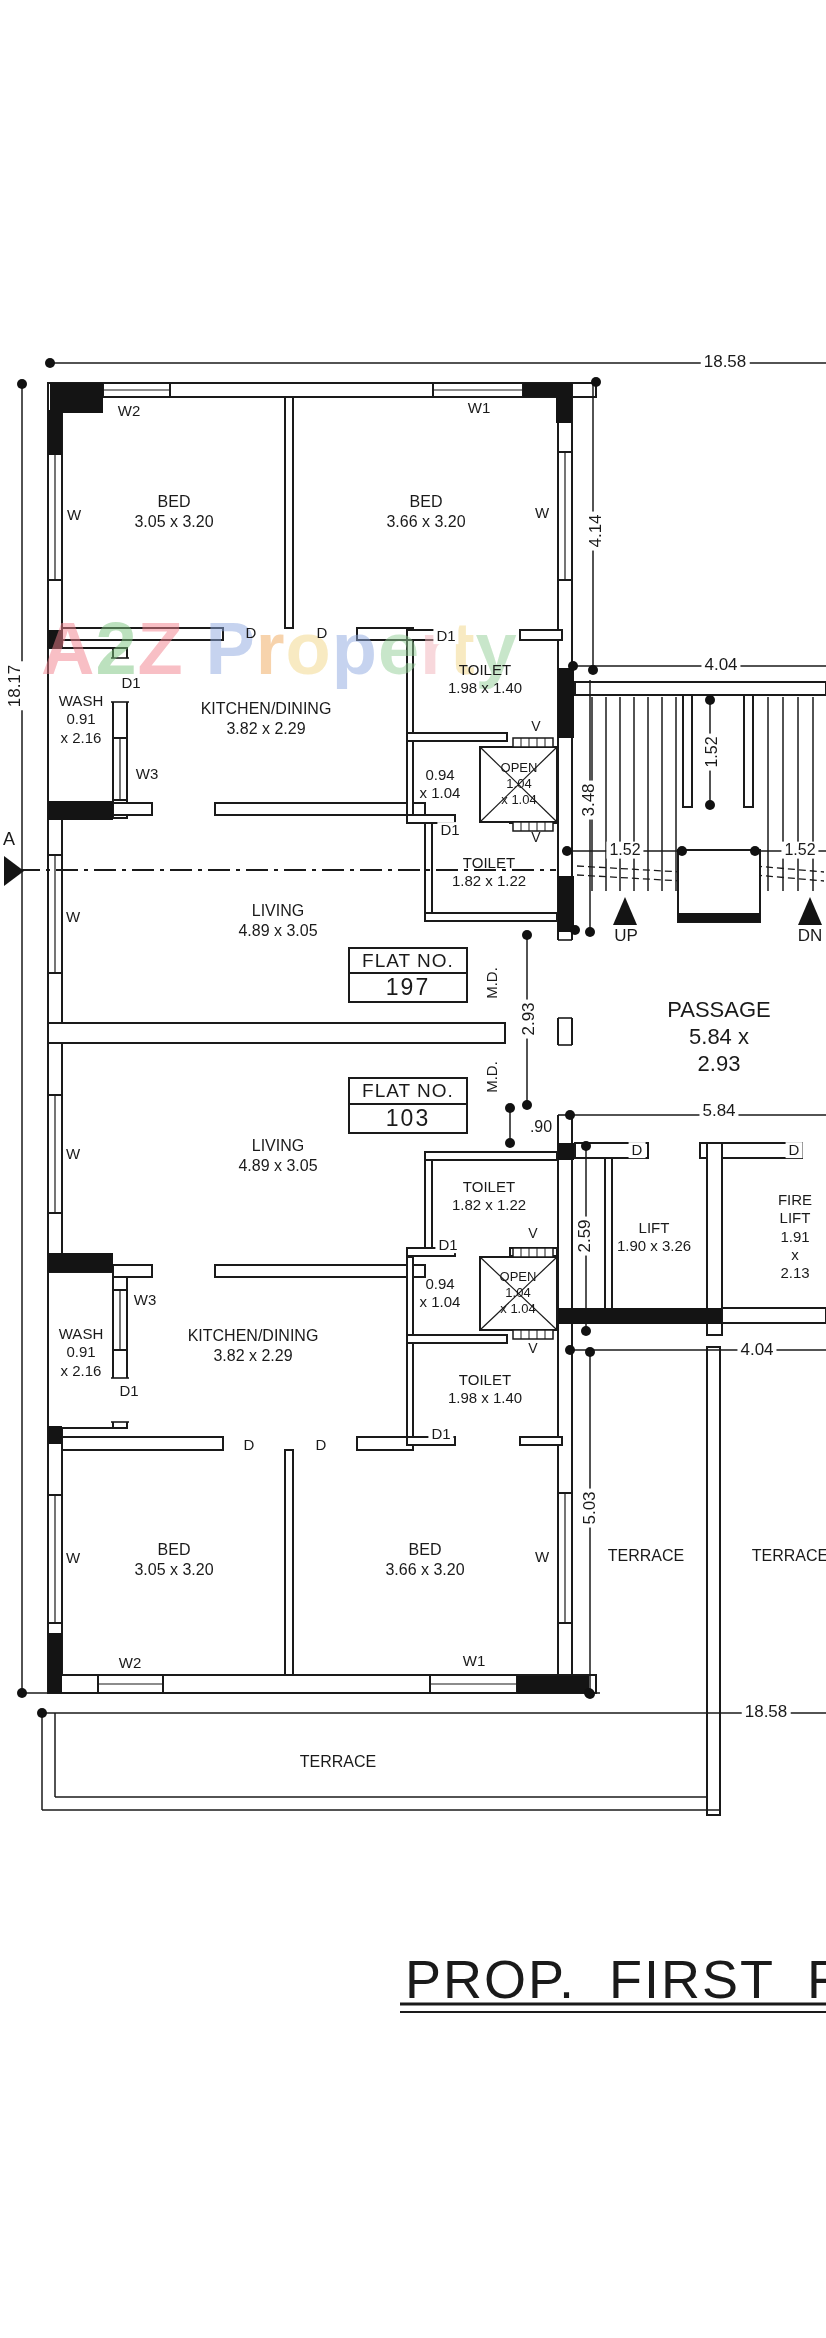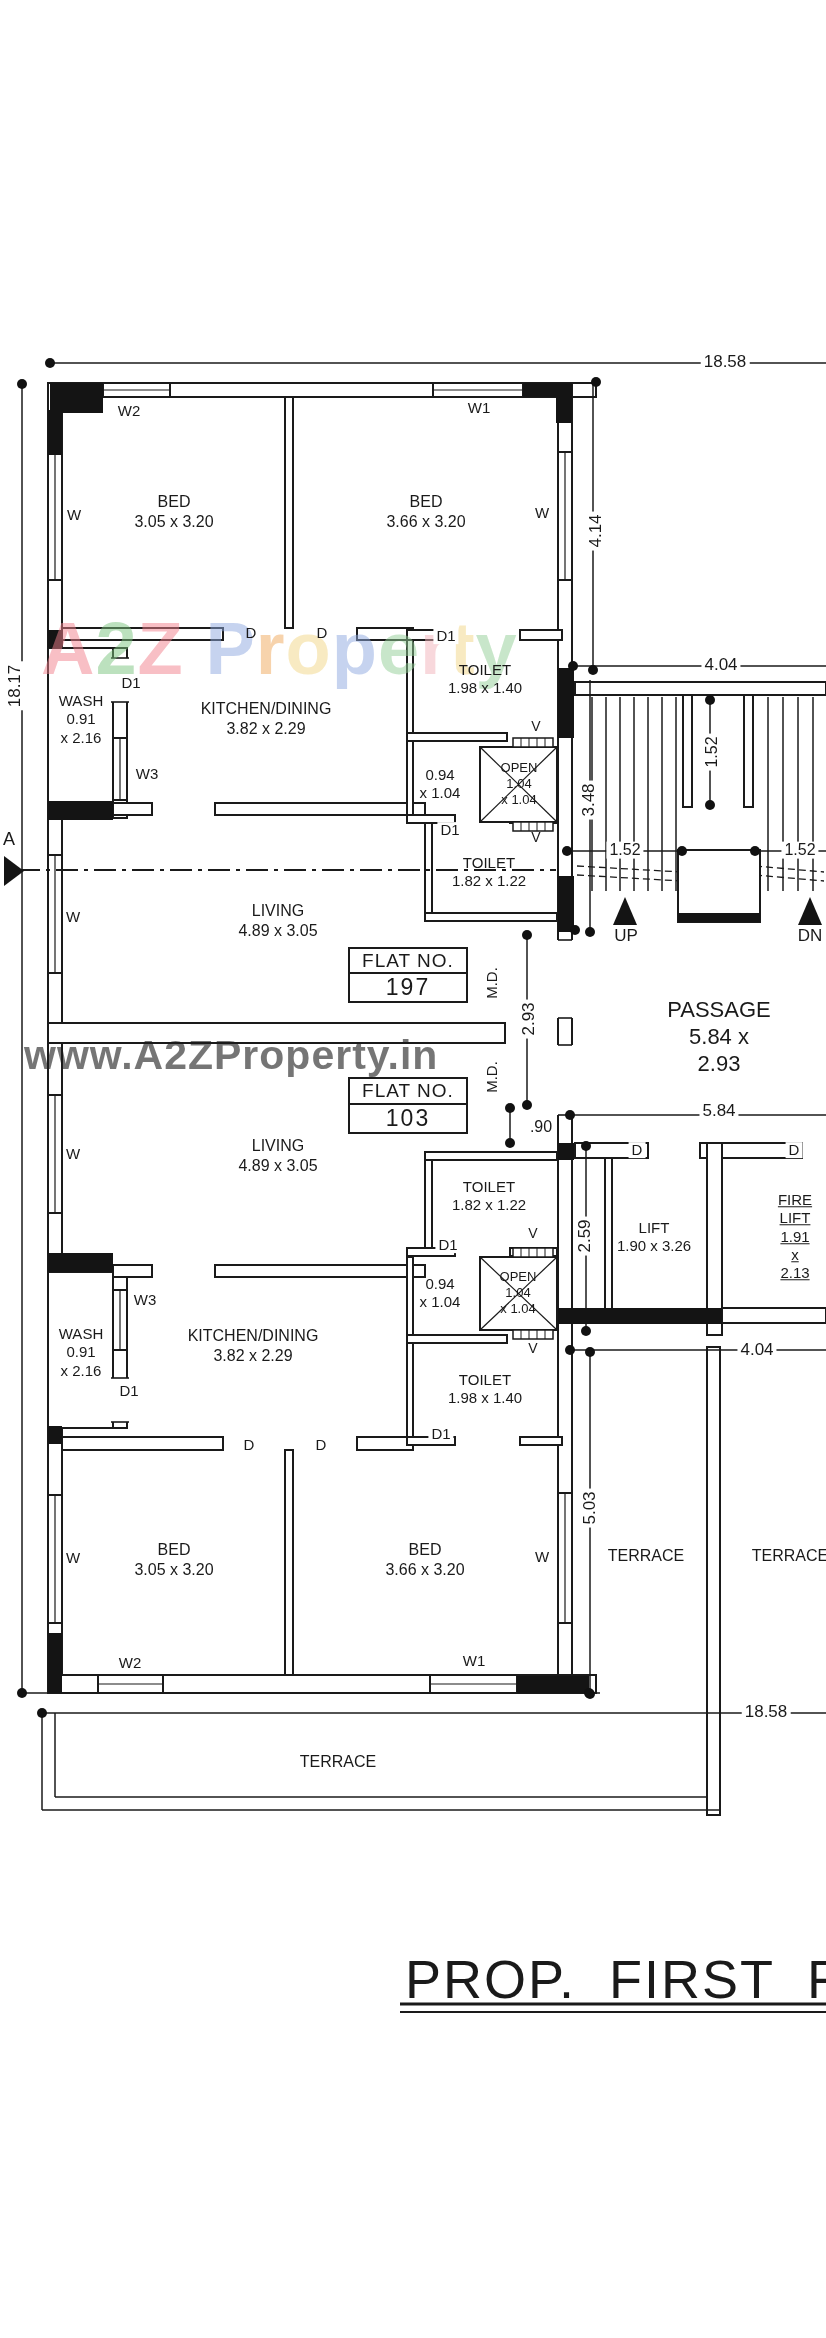--- a/index.html
+++ b/index.html
@@ -259,21 +259,20 @@
       <polygon points="613,925 637,925 625,897"></polygon>
       <polygon points="798,925 822,925 810,897"></polygon>
       <polygon points="4,856 4,886 24,871"></polygon>
     </g>
 
     <line x1="400" y1="2004" x2="826" y2="2004" stroke="#1a1a1a" stroke-width="3"></line>
     <line x1="400" y1="2012" x2="826" y2="2012" stroke="#1a1a1a" stroke-width="2"></line>
   </svg>
 
   <div class="wm-logo"><span style="color: rgb(242, 128, 141);">A</span><span style="color: rgb(124, 196, 127);">2</span><span style="color: rgb(242, 128, 141);">Z</span><span style="color: rgb(255, 255, 255);">&nbsp;</span><span style="color: rgb(143, 169, 224);">P</span><span style="color: rgb(240, 168, 92);">r</span><span style="color: rgb(242, 215, 135);">o</span><span style="color: rgb(143, 169, 224);">p</span><span style="color: rgb(147, 207, 150);">e</span><span style="color: rgb(242, 179, 186);">r</span><span style="color: rgb(242, 215, 135);">t</span><span style="color: rgb(147, 207, 150);">y</span></div>
-  <div class="wm-url">www.A2ZProperty.in</div>
 
   <div class="plan-title">PROP. FIRST FLO</div>
 <div class="lbl bg" style="left: 725px; top: 362px; font-size: 17px; transform: translate(-50%, -50%);">18.58</div>
     <div class="lbl bg" style="left: 15px; top: 686px; font-size: 17px; transform: translate(-50%, -50%) rotate(-90deg);">18.17</div>
     <div class="lbl bg" style="left: 596px; top: 531px; font-size: 17px; transform: translate(-50%, -50%) rotate(-90deg);">4.14</div>
     <div class="lbl bg" style="left: 721px; top: 665px; font-size: 17px; transform: translate(-50%, -50%);">4.04</div>
     <div class="lbl bg" style="left: 589px; top: 800px; font-size: 17px; transform: translate(-50%, -50%) rotate(-90deg);">3.48</div>
     <div class="lbl bg" style="left: 712px; top: 752px; font-size: 16px; transform: translate(-50%, -50%) rotate(-90deg);">1.52</div>
     <div class="lbl bg" style="left: 625px; top: 850px; font-size: 16px; transform: translate(-50%, -50%);">1.52</div>
     <div class="lbl bg" style="left: 800px; top: 850px; font-size: 16px; transform: translate(-50%, -50%);">1.52</div>
@@ -323,21 +322,21 @@
     <div class="lbl" style="left: 174px; top: 1560px; font-size: 16px; transform: translate(-50%, -50%);">BED
 3.05 x 3.20</div>
     <div class="lbl" style="left: 425px; top: 1560px; font-size: 16px; transform: translate(-50%, -50%);">BED
 3.66 x 3.20</div>
     <div class="lbl" style="left: 719px; top: 1037px; font-size: 22px; transform: translate(-50%, -50%);">PASSAGE
 5.84 x 2.93</div>
     <div class="lbl" style="left: 626px; top: 936px; font-size: 17px; transform: translate(-50%, -50%);">UP</div>
     <div class="lbl" style="left: 810px; top: 936px; font-size: 17px; transform: translate(-50%, -50%);">DN</div>
     <div class="lbl" style="left: 654px; top: 1237px; font-size: 15px; transform: translate(-50%, -50%);">LIFT
 1.90 x 3.26</div>
-    <div class="lbl" style="left: 795px; top: 1237px; font-size: 15px; transform: translate(-50%, -50%); text-decoration: underline;">FIRE LIFT
+    <div class="lbl" style="left: 795px; top: 1237px; font-size: 15px; transform: translate(-50%, -50%);">FIRE LIFT
 1.91 x 2.13</div>
     <div class="lbl" style="left: 646px; top: 1556px; font-size: 16px; transform: translate(-50%, -50%);">TERRACE</div>
     <div class="lbl" style="left: 790px; top: 1556px; font-size: 16px; transform: translate(-50%, -50%);">TERRACE</div>
     <div class="lbl" style="left: 338px; top: 1762px; font-size: 16px; transform: translate(-50%, -50%);">TERRACE</div>
     <div class="lbl" style="left: 74px; top: 515px; font-size: 15px; transform: translate(-50%, -50%);">W</div>
     <div class="lbl" style="left: 542px; top: 513px; font-size: 15px; transform: translate(-50%, -50%);">W</div>
     <div class="lbl" style="left: 73px; top: 917px; font-size: 15px; transform: translate(-50%, -50%);">W</div>
     <div class="lbl" style="left: 73px; top: 1154px; font-size: 15px; transform: translate(-50%, -50%);">W</div>
     <div class="lbl" style="left: 73px; top: 1558px; font-size: 15px; transform: translate(-50%, -50%);">W</div>
     <div class="lbl" style="left: 542px; top: 1557px; font-size: 15px; transform: translate(-50%, -50%);">W</div>

